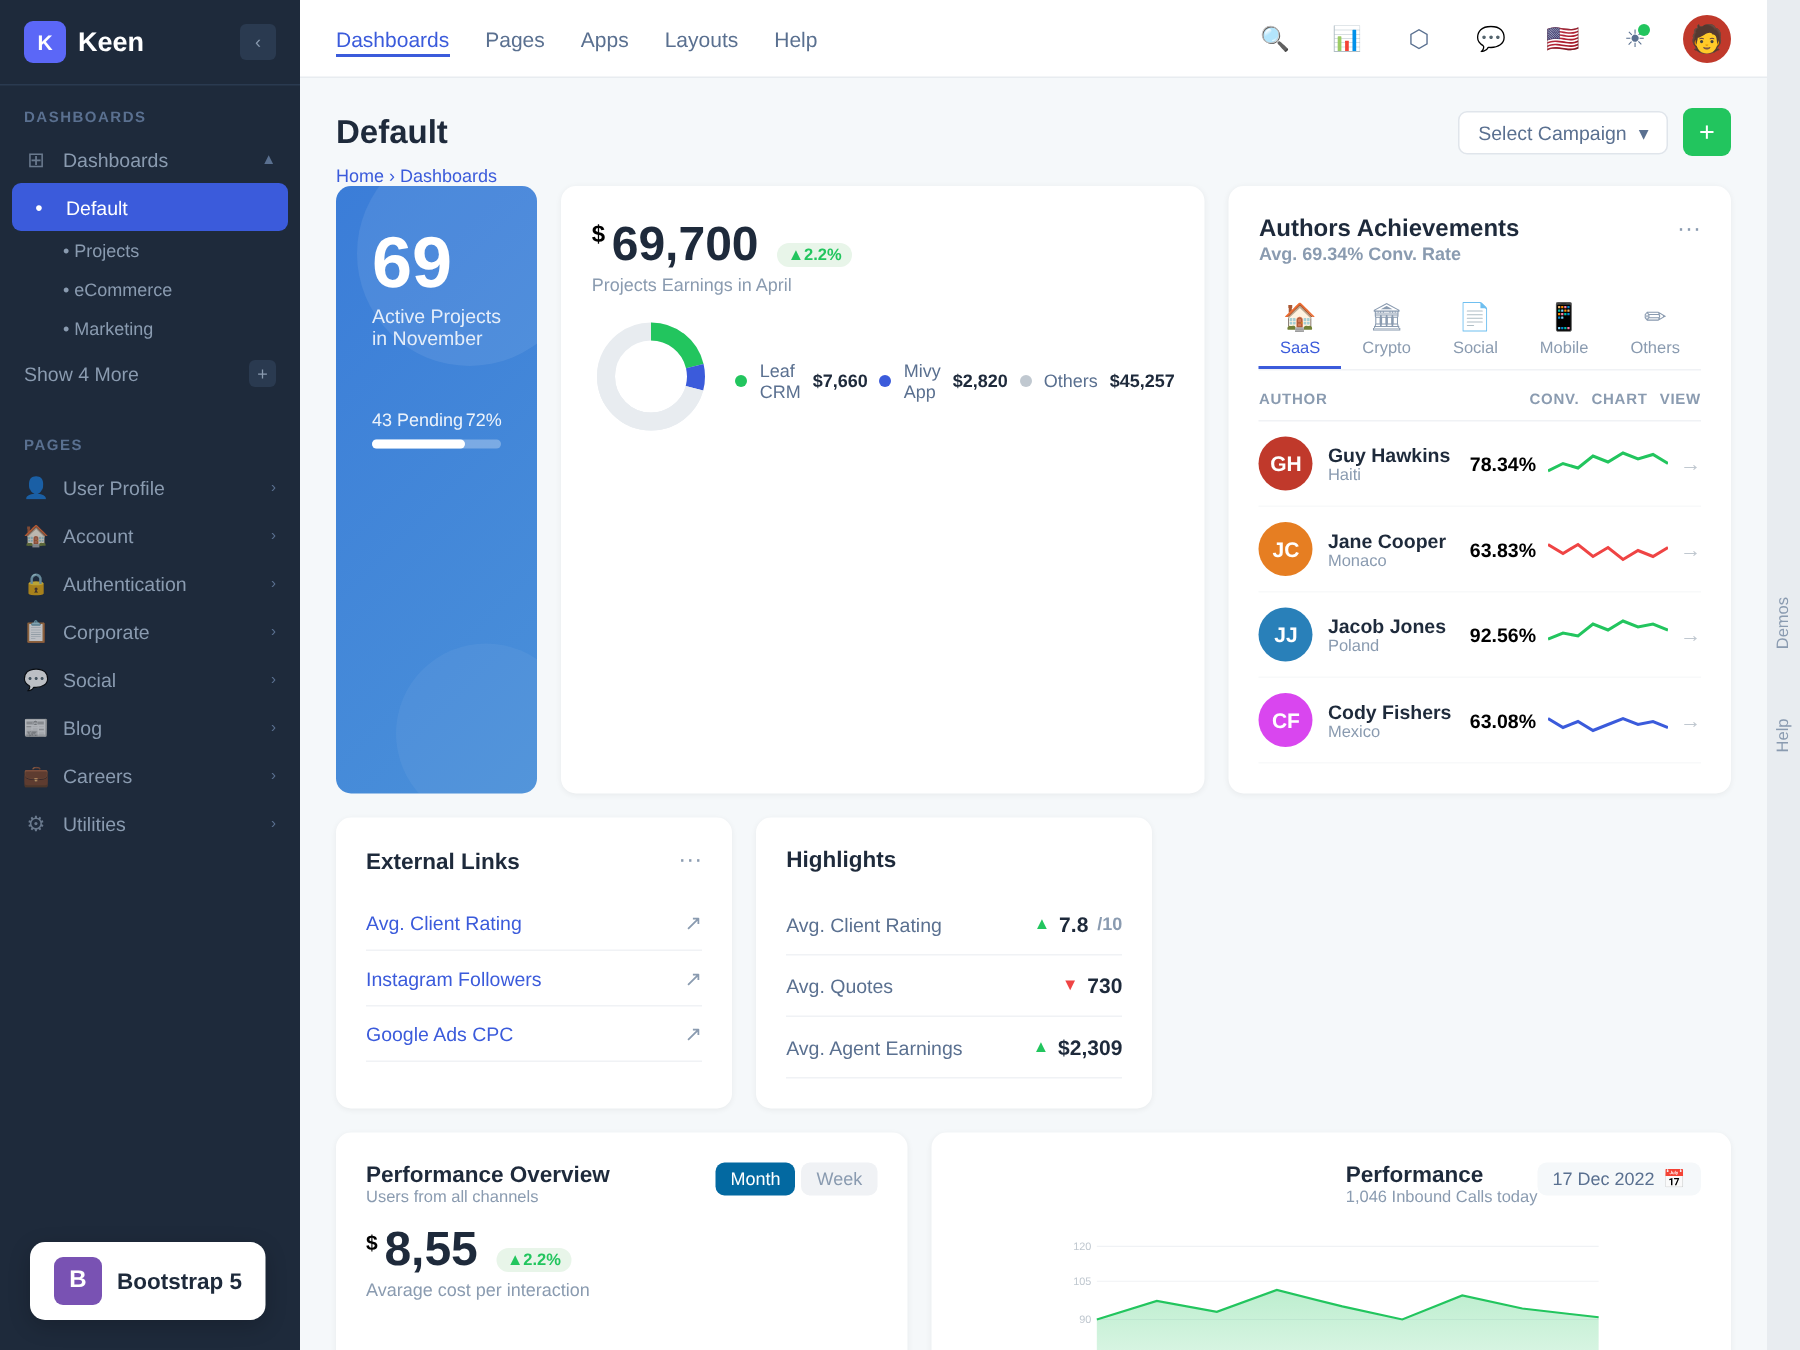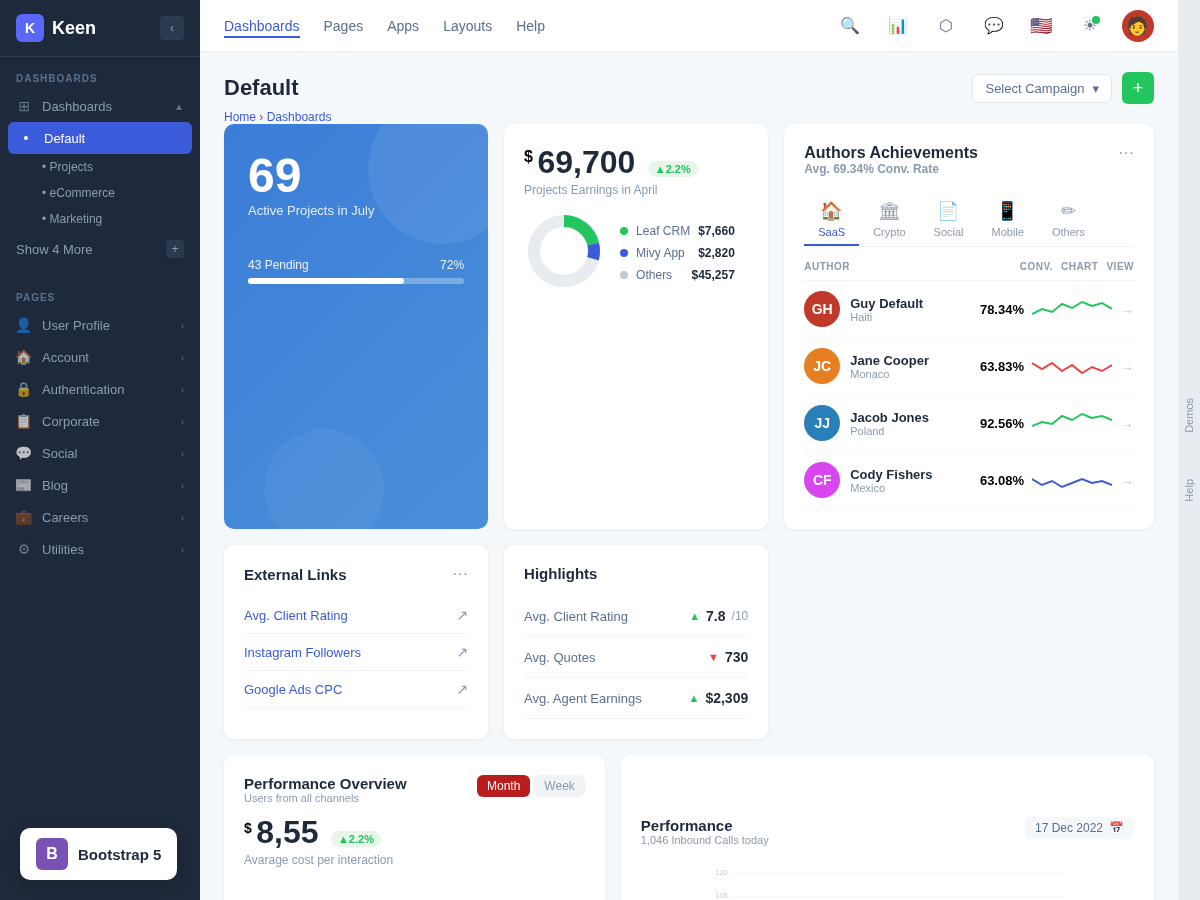--- a/index.html
+++ b/index.html
@@ -67,21 +67,21 @@
     .pending-row { display: flex; align-items: center; justify-content: space-between; margin-bottom: 6px; font-size: 12px; opacity: 0.9; }
     .progress-bar-wrap { background: rgba(255,255,255,0.3); border-radius: 4px; height: 6px; }
     .progress-bar-fill { background: #fff; border-radius: 4px; height: 6px; }
 
     
     .earnings-card { position: relative; }
     .earnings-badge { background: #e8f5e9; color: #22c55e; font-size: 11px; font-weight: 600; padding: 2px 7px; border-radius: 10px; margin-left: 8px; }
     .donut-wrap { display: flex; align-items: center; gap: 16px; }
     .donut { position: relative; }
     .donut svg { transform: rotate(-90deg); }
-    .legend { display: flex; flex-direction: column; gap: 8px; font-size: 12px; }
+    .legend { display: flex; flex-direction: row; gap: 8px; font-size: 12px; }
     .legend-item { display: flex; align-items: center; gap: 8px; }
     .legend-dot { width: 8px; height: 8px; border-radius: 50%; }
     .legend-name { color: #5a7090; flex: 1; }
     .legend-val { font-weight: 700; color: #1e2a3b; }
 
     
     .authors-card { }
     .authors-header { display: flex; align-items: flex-start; justify-content: space-between; margin-bottom: 4px; }
     .authors-title { font-size: 16px; font-weight: 700; color: #1e2a3b; }
     .authors-subtitle { font-size: 12px; color: #8a9bb0; margin-bottom: 14px; font-weight: bold; }
@@ -117,27 +117,27 @@
     .highlight-badge-up { color: #22c55e; font-size: 11px; }
     .highlight-badge-down { color: #ef4444; font-size: 11px; }
 
     
     .perf-card { }
     .perf-header { display: flex; align-items: flex-start; justify-content: space-between; }
     .perf-title { font-size: 15px; font-weight: 700; color: #1e2a3b; }
     .perf-subtitle { font-size: 11px; color: #8a9bb0; }
     .perf-toggle { display: flex; gap: 4px; }
     .perf-toggle-btn { padding: 4px 10px; border-radius: 6px; font-size: 12px; cursor: pointer; background: #f0f2f5; color: #8a9bb0; border: none; }
-    .perf-toggle-btn.active { background: #b91c1c; color: #fff; }
+    .perf-toggle-btn.active { background: #0369a1; color: #fff; }
     .bubble-chart { width: 100%; height: 200px; position: relative; background: #fff; }
     .bubble-chart svg { width: 100%; height: 100%; }
 
     
     .perf-right-card { }
-    .perf-right-header { display: flex; align-items: flex-start; justify-content: space-between; margin-bottom: 4px; margin-top: 42px; }
+    .perf-right-header { display: flex; align-items: flex-start; justify-content: flex-end; margin-bottom: 4px; }
     .perf-right-title { font-size: 15px; font-weight: 700; color: #1e2a3b; }
     .perf-right-subtitle { font-size: 11px; color: #8a9bb0; margin-bottom: 12px; }
     .date-badge { display: flex; align-items: center; gap: 6px; background: #f5f8fa; border-radius: 6px; padding: 4px 10px; font-size: 12px; color: #5a7090; cursor: pointer; }
 
     
     .line-chart-wrap { width: 100%; height: 160px; }
     .line-chart-wrap svg { width: 100%; height: 100%; }
   </style>
 </head>
 <body>
@@ -286,21 +286,21 @@
       <div class="breadcrumb">
         <span style="color:#3b5bdb; cursor:pointer;">Home</span>
         <span> › </span>
         <span>Dashboards</span>
       </div>
 
       <div class="dashboard-grid">
 
         <div class="active-projects-card">
           <div style="font-size:48px; font-weight:800;">69</div>
-          <div style="font-size:13px; opacity:0.85; margin-bottom:40px;">Active Projects in July</div>
+          <div style="font-size:13px; opacity:0.85; margin-bottom:40px;">Active Projects in November</div>
           <div class="pending-row">
             <span>43 Pending</span>
             <span>72%</span>
           </div>
           <div class="progress-bar-wrap">
             <div class="progress-bar-fill" style="width:72%;"></div>
           </div>
         </div>
 
         <div class="card earnings-card">
@@ -375,21 +375,21 @@
             <span>AUTHOR</span>
             <span>CONV.</span>
             <span>CHART</span>
             <span>VIEW</span>
           </div>
 
           <div class="authors-row">
             <div class="author-info">
               <div class="author-avatar" style="background:#c0392b;">GH</div>
               <div>
-                <div class="author-name">Guy Default</div>
+                <div class="author-name">Guy Hawkins</div>
                 <div class="author-country">Haiti</div>
               </div>
             </div>
             <div class="author-conv">78.34%</div>
             <svg class="mini-chart" viewBox="0 0 80 30">
               <polyline points="0,20 10,15 20,18 30,10 40,14 50,8 60,12 70,9 80,15" fill="none" stroke="#22c55e" stroke-width="2"></polyline>
             </svg>
             <span class="view-icon">→</span>
           </div>
 
@@ -463,21 +463,21 @@
 
         <div class="card highlights-card">
           <div class="card-title-row">
             <div class="card-title">Highlights</div>
           </div>
           <div class="highlight-row">
             <span class="highlight-label">Avg. Client Rating</span>
             <div class="highlight-val">
               <span class="highlight-badge-up">▲</span>
               <span>7.8</span>
-                <span style="font-weight:400; color:#8a9bb0; font-size:12px;">/10</span>
+                <span style="font-weight:700; color:#8a9bb0; font-size:12px;">/10</span>
             </div>
           </div>
           <div class="highlight-row">
             <span class="highlight-label">Avg. Quotes</span>
             <div class="highlight-val">
               <span class="highlight-badge-down">▼</span>
               <span>730</span>
             </div>
           </div>
           <div class="highlight-row">

